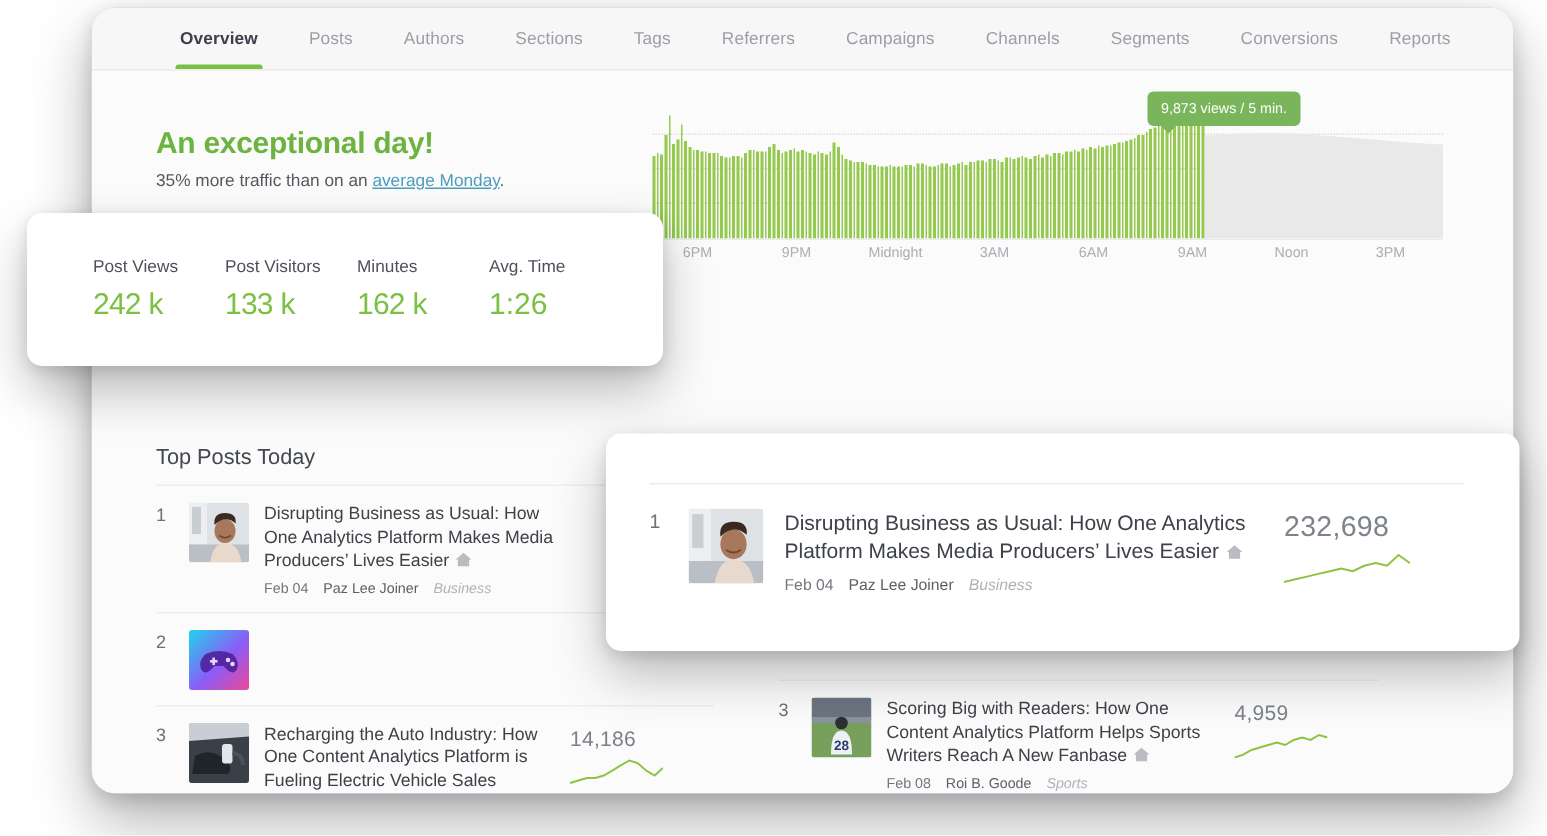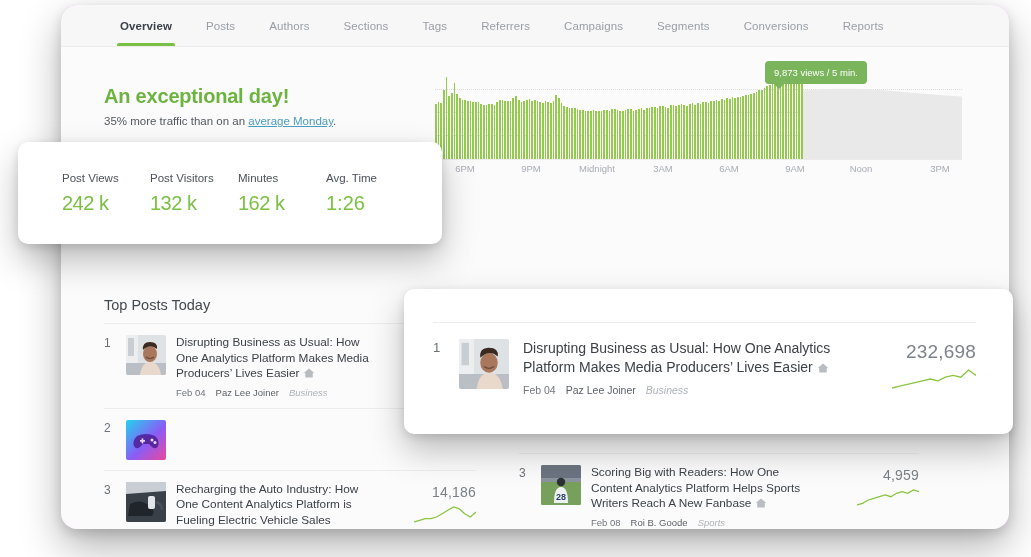--- a/index.html
+++ b/index.html
@@ -151,21 +151,21 @@
   }
   .post-meta {
     margin-top: 5px;
     font-size: 9.5px; color: #72767d;
     display: flex; gap: 10px; align-items: center;
   }
   .post-meta .cat { color: #aeb2b8; font-style: italic; }
   .post-meta .author { color: #5d6167; }
   .metric {
     width: 96px; flex: 0 0 96px;
-    text-align: right; padding-top: 2px;
+    text-align: left; padding-top: 2px;
   }
   .metric-num { font-size: 14px; color: #7b8088; letter-spacing: .2px; }
   .spark { margin-top: 6px; height: 18px; }
 
   
   .float-card {
     position: absolute;
     background: #fff;
     border-radius: 10px;
     box-shadow: 0 16px 34px rgba(0,0,0,.26), 0 3px 10px rgba(0,0,0,.12);
@@ -206,20 +206,21 @@
   <div class="app-window">
 
     <div class="navbar" id="navbar">
         <div class="nav-item active">Overview</div>
         <div class="nav-item">Posts</div>
         <div class="nav-item">Authors</div>
         <div class="nav-item">Sections</div>
         <div class="nav-item">Tags</div>
         <div class="nav-item">Referrers</div>
         <div class="nav-item">Campaigns</div>
+        <div class="nav-item">Channels</div>
         <div class="nav-item">Segments</div>
         <div class="nav-item">Conversions</div>
         <div class="nav-item">Reports</div>
       </div>
 
     <div class="app-body">
 
       <div class="headline-block">
         <div class="headline">An exceptional day!</div>
         <div class="subline">
@@ -379,21 +380,21 @@
         </div>
         <div class="chart-divider"></div>
         <div class="axis" id="chart-axis">
             <span style="left: 30px;">6PM</span>
             <span style="left: 96px;">9PM</span>
             <span style="left: 162px;">Midnight</span>
             <span style="left: 228px;">3AM</span>
             <span style="left: 294px;">6AM</span>
             <span style="left: 360px;">9AM</span>
             <span style="left: 426px;">Noon</span>
-            <span style="left: 505px;">3PM</span>
+            <span style="left: 492px;">3PM</span>
           </div>
       </div>
 
       <div class="section" style="left:43px; top:250px; width:372px;">
         <div class="section-head">
           <div class="section-title">Top Posts Today</div>
           <div class="col-label">Page Views</div>
         </div>
         <div id="today-rows">
             <div class="post-row">
@@ -508,21 +509,21 @@
     </div>
   </div>
 
   <div class="float-card" id="stats-card">
       <div class="stat">
         <div class="stat-label">Post Views</div>
         <div class="stat-value">242 k</div>
       </div>
       <div class="stat">
         <div class="stat-label">Post Visitors</div>
-        <div class="stat-value">132 k</div>
+        <div class="stat-value">133 k</div>
       </div>
       <div class="stat">
         <div class="stat-label">Minutes</div>
         <div class="stat-value">162 k</div>
       </div>
       <div class="stat">
         <div class="stat-label">Avg. Time</div>
         <div class="stat-value">1:26</div>
       </div>
     </div>

